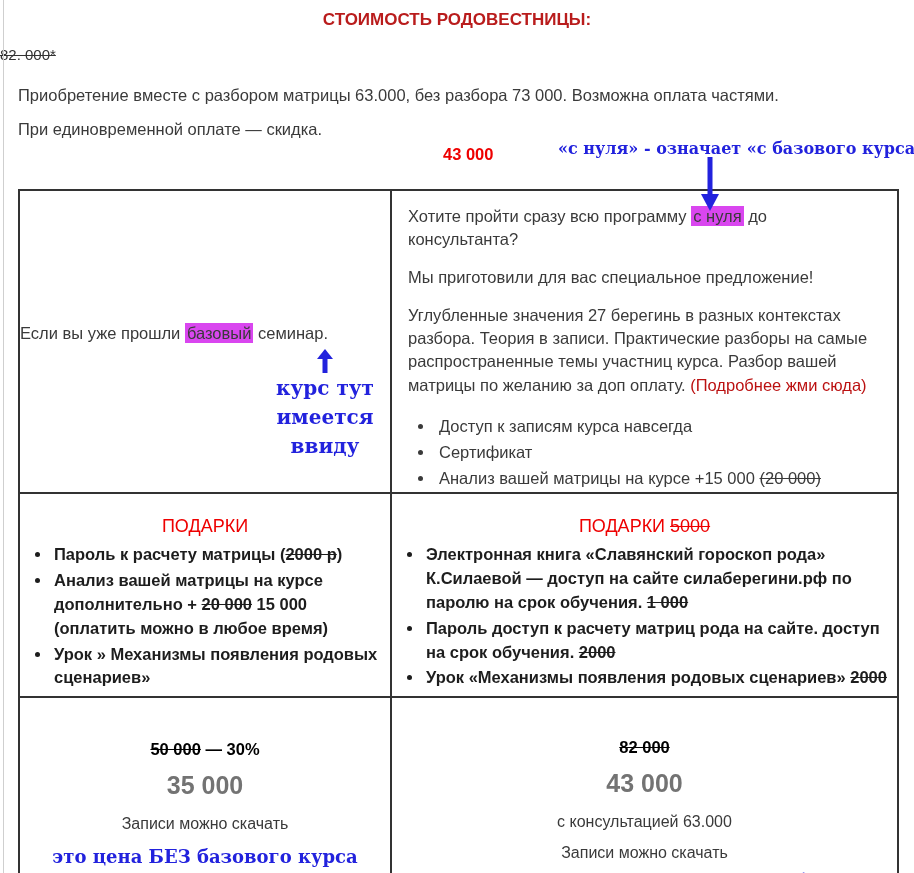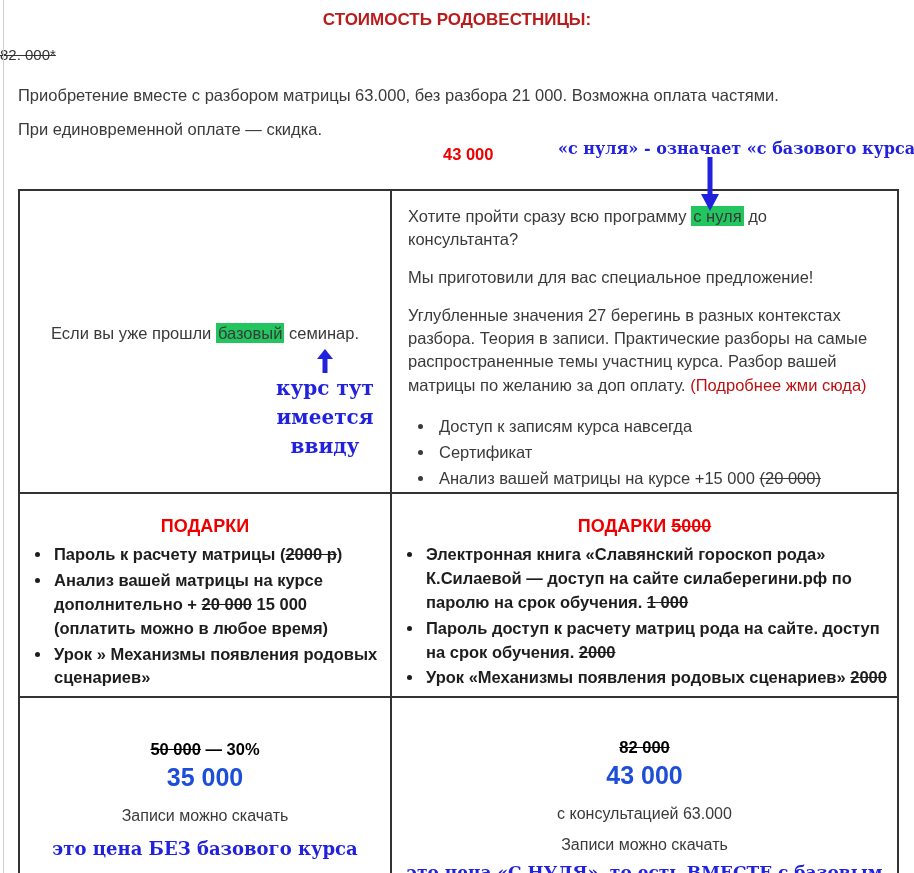--- a/index.html
+++ b/index.html
@@ -49,72 +49,72 @@
     border: 2px solid #333;
     vertical-align: top;
     font-size: 16.5px;
   }
   td.c-left  { width: 372px; }
   td.c-right { width: 507px; }
 
   
   .r1 td { height: 297px; }
   .r1-left { position: relative; }
-  .r1-left .sentence { margin-top: 133px; text-align: center; color: #3a3a3a; }
-  mark.hl { background: #22c55e; color: inherit; padding: 1px 2px; }
+  .r1-left .sentence { margin-top: 133px; text-align: left; color: #3a3a3a; }
+  mark.hl { background: #d946ef; color: inherit; padding: 1px 2px; }
   .cell-annotation {
     position: absolute; left: 238px; top: 158px; width: 134px;
     text-align: center;
     font-family: "DejaVu Serif", serif;
     font-size: 20px; font-weight: bold; color: #2222dd; line-height: 1.45;
   }
   .r1-right { padding: 14px 16px 0 16px; }
   .r1-right p { margin-bottom: 15px; line-height: 1.4; }
   .red-link { color: #bb1111; text-decoration: none; cursor: pointer; }
   ul.plain-list { margin: 16px 0 0 0; padding-left: 27px; line-height: 1.6; }
   ul.plain-list li { padding-left: 4px; }
 
   .strike { text-decoration: line-through; }
 
   
   .r2 td { height: 204px; padding: 10px 10px 0 10px; }
   .gift-heading {
-    text-align: center; font-size: 18px; font-weight: bold; color: #ee0000;
+    text-align: center; font-size: 18px; font-weight: normal; color: #ee0000;
     margin: 24px 0 6px 0;
   }
   .r2 .gift-heading { margin-top: 12px; }
   ul.gift-list {
     margin: 4px 0 0 0; padding-left: 22px;
     font-weight: bold; color: #1d1d1d; line-height: 1.45;
   }
   ul.gift-list li { padding-left: 2px; margin-bottom: 2px; }
 
   
   .r3 td { height: 192px; text-align: center; }
   .r3-left { padding-top: 42px; }
   .r3-right { padding-top: 40px; }
   .price-old { font-size: 16.5px; font-weight: bold; color: #000000; }
-  .price-big { font-size: 25px; font-weight: bold; color: #1d4ed8; margin-top: 4px; }
+  .price-big { font-size: 25px; font-weight: bold; color: #737373; margin-top: 12px; }
   .price-sub { font-size: 16px; color: #3a3a3a; margin-top: 15px; }
   .price-sub-tight { margin-top: 13px; }
   .blue-footer {
     margin-top: 13px;
     font-family: "DejaVu Serif", serif;
     font-size: 18px; font-weight: bold; color: #2222dd;
   }
   .r3-right .blue-footer { font-size: 17px; margin-top: 8px; }
 </style>
 </head>
 <body>
 
 <div class="left-edge"></div>
 
 <div class="doc-title">СТОИМОСТЬ РОДОВЕСТНИЦЫ:</div>
 <div class="old-price-top">82. 000*</div>
-<p class="intro-p">Приобретение вместе с разбором матрицы 63.000, без разбора 21 000. Возможна оплата частями.</p>
+<p class="intro-p">Приобретение вместе с разбором матрицы 63.000, без разбора 73 000. Возможна оплата частями.</p>
 <p class="intro-p intro-p2">При единовременной оплате — скидка.</p>
 
 <div class="note-row">
   <span class="price-note">43 000</span>
   <span class="blue-note">«с нуля» - означает «с базового курса»</span>
 </div>
 
 <svg class="down-arrow" width="20" height="54" viewBox="0 0 20 54">
   <rect x="7.5" y="0" width="5" height="40" fill="#2222dd"></rect>
   <polygon points="1,37 19,37 10,54" fill="#2222dd"></polygon>

